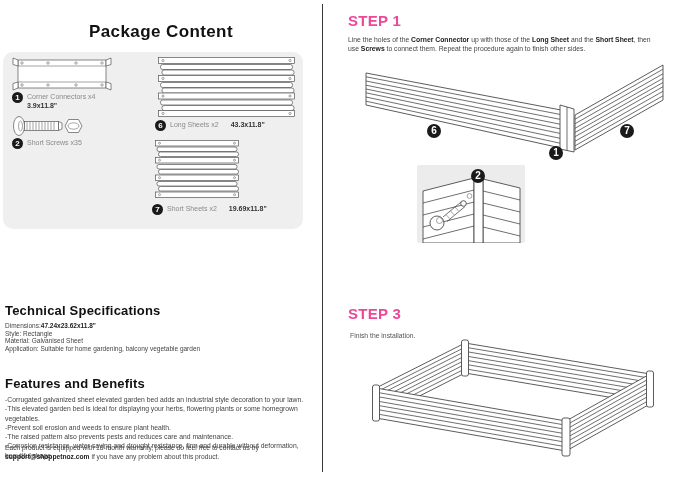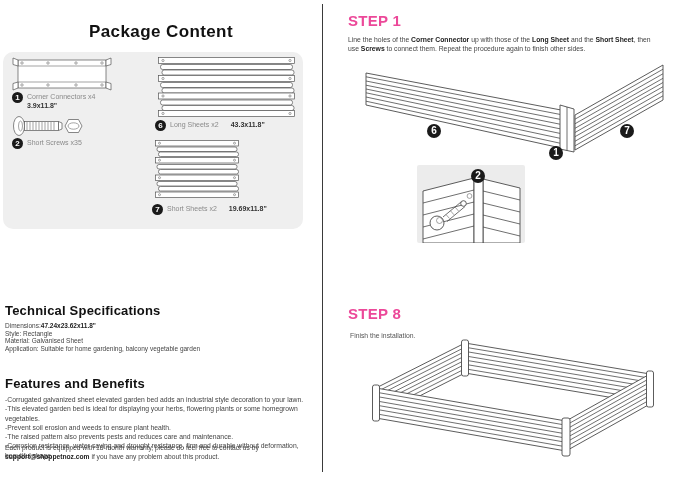--- a/index.html
+++ b/index.html
@@ -236,21 +236,21 @@
       <line class="thin" x1="29" y1="49.5" x2="32.5" y2="53.5"></line>
       <line class="thin" x1="33.5" y1="45.8" x2="37" y2="49.8"></line>
       <line class="thin" x1="38" y1="42" x2="41.5" y2="46"></line>
       <circle class="shp" cx="46.5" cy="38.5" r="2.8"></circle>
       <circle class="shp" cx="20" cy="58" r="7"></circle>
       <circle class="thin" cx="22.5" cy="55.5" r="3"></circle>
     </svg>
     <span class="dbadge" style="left:54px;top:4px">2</span>
   </div>
 
-  <div class="abs step-h" style="left:348px;top:305px">STEP 8</div>
+  <div class="abs step-h" style="left:348px;top:305px">STEP 3</div>
   <div class="abs step2-p">Finish the installation.</div>
 
   <svg class="abs" style="left:372px;top:338px" width="290" height="125" viewBox="0 0 290 125">
 
     <polygon class="shp" points="93,5 4,50 4,80 93,35"></polygon>
     <line class="ln" x1="93" y1="9.2" x2="4" y2="54.2"></line>
     <line class="ln" x1="93" y1="13.4" x2="4" y2="58.4"></line>
     <line class="ln" x1="93" y1="17.9" x2="4" y2="62.9"></line>
     <line class="ln" x1="93" y1="22.1" x2="4" y2="67.1"></line>
     <line class="ln" x1="93" y1="26.3" x2="4" y2="71.3"></line>

